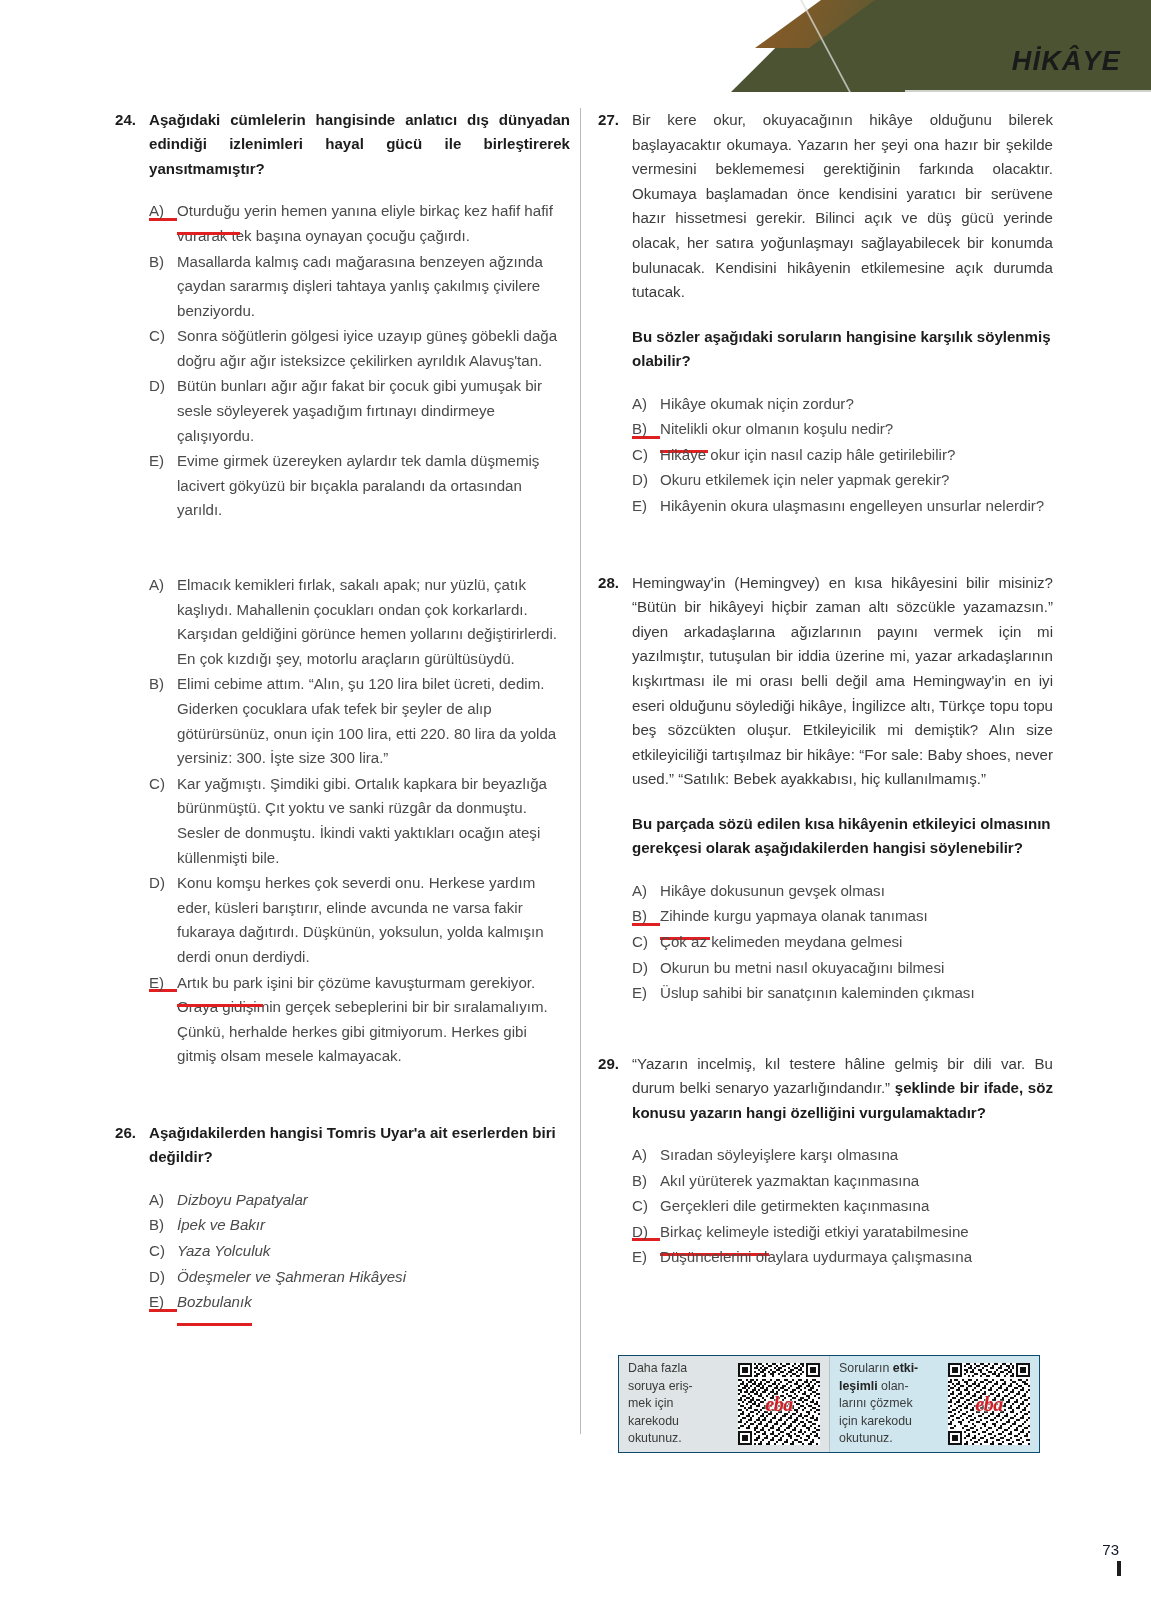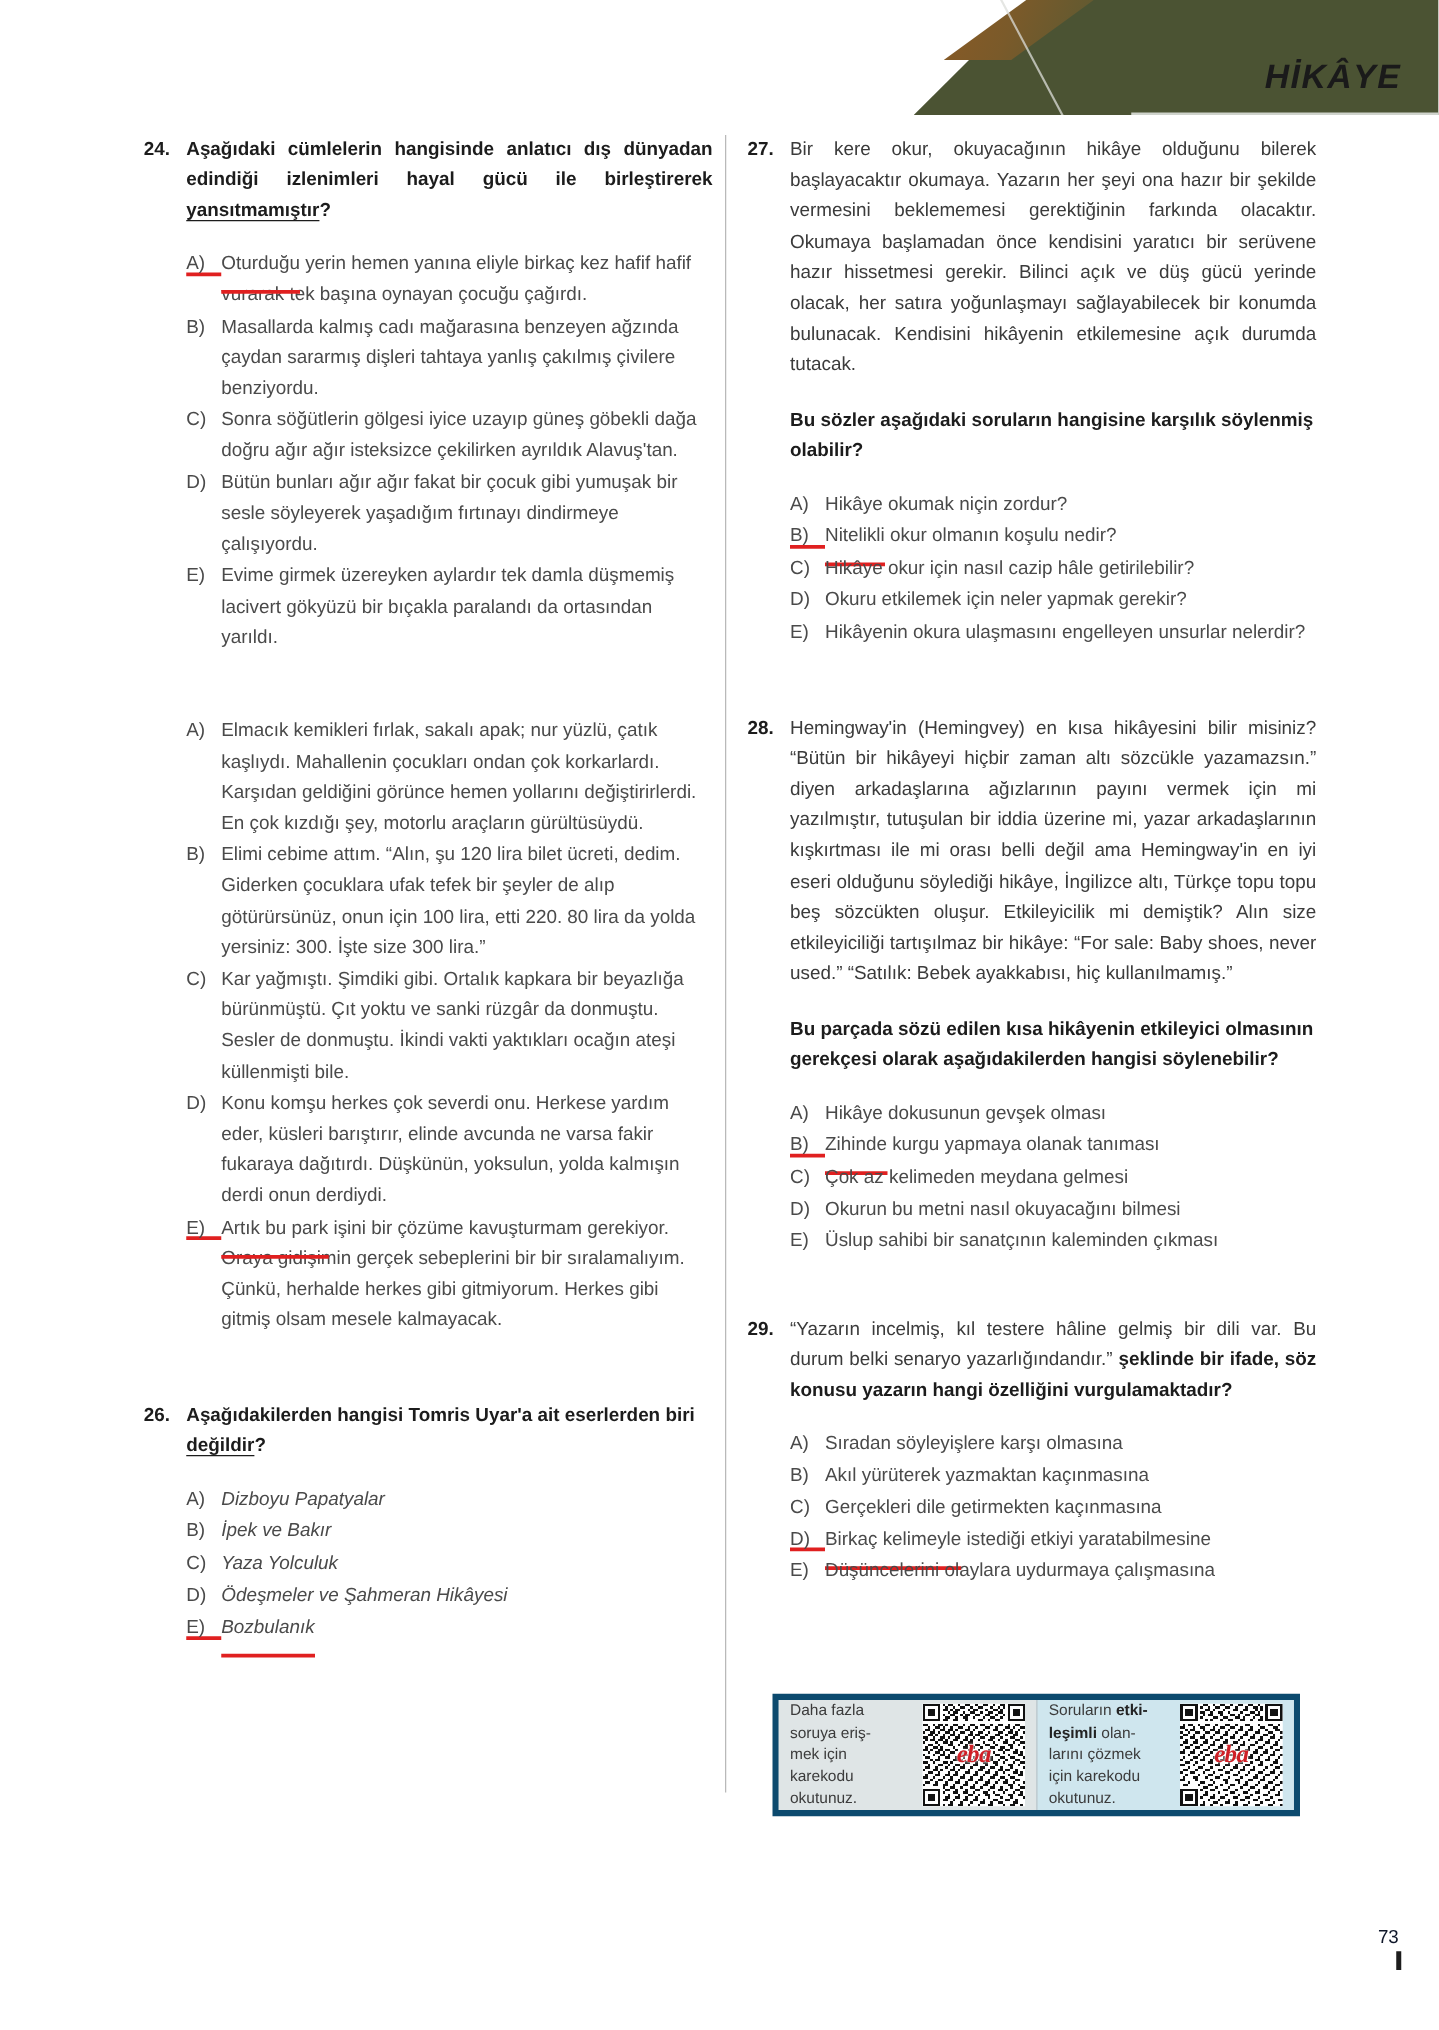--- a/index.html
+++ b/index.html
@@ -110,21 +110,21 @@
   }
   .q-num {
     flex: 0 0 34px;
     font-weight: 700;
     font-size: 15.1px;
     line-height: 1.62;
   }
   .q-text { flex: 1 1 auto; }
   .q-text.justify { text-align: justify; }
   .q-text.normal-weight { font-weight: 400; color: #3b3b3b; }
-  .u { text-decoration: underline; text-underline-offset: 3px; margin-top: 47px; }
+  .u { text-underline-offset: 3px; margin-top: 47px; }
   .bold { font-weight: 700; color: #1c1c1c; }
 
   .passage {
     font-weight: 400;
     font-size: 15.1px;
     line-height: 1.63;
     color: #404040;
     text-align: justify;
   }
   .subq {
@@ -175,21 +175,21 @@
   }
 
   
   .qr-wrap {
     position: absolute;
     left: 618px;
     top: 1355px;
     width: 422px;
     height: 98px;
     display: flex;
-    border: 5px solid #0c4a6e;
+    border: 1px solid #0c4a6e;
   }
   .qr-box {
     flex: 1 1 50%;
     display: flex;
     align-items: center;
     padding: 7px 9px;
     gap: 6px;
   }
   .qr-box.a { background: #dfe5e6; }
   .qr-box.b { background: #cfe6ee; border-left: 1px solid #b9c4c7; }

